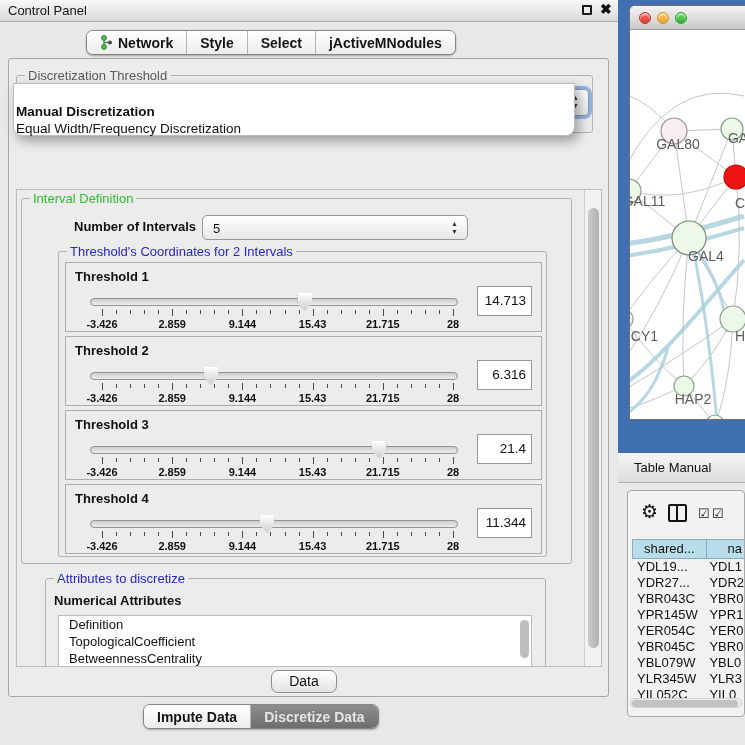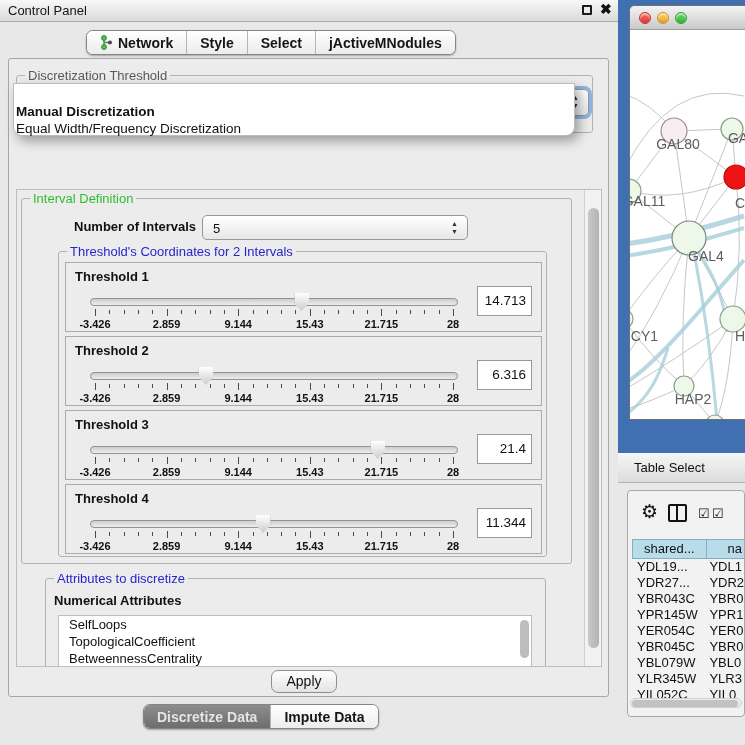--- a/index.html
+++ b/index.html
@@ -74,21 +74,21 @@
 
   .grp-thresh { left:36px; top:52px; width:489px; height:306px; }
   .grp-thresh > .grp-title { color:#2626cc; }
   .thr-stack { position:absolute; left:6px; top:10px; width:477px; }
   .thr-panel { position:relative; width:477px; height:70px; margin-bottom:4px;
     border:1px solid #ababab; background:#ececec; }
   .thr-title { position:absolute; left:9px; top:6px; font-size:13px; font-weight:bold; }
   .slider { position:absolute; left:24px; top:30px; width:368px; height:38px; }
   .track { position:absolute; left:0; right:0; top:5px; height:8px; border:1px solid #939393;
     border-radius:5px; background:linear-gradient(#cdcdcd,#ededed); }
-  .tickzone { position:absolute; left:5px; right:5px; top:0; height:38px;text-decoration:underline; }
+  .tickzone { position:absolute; left:12px; right:5px; top:0; height:38px;text-decoration:underline; }
   .tick { position:absolute; top:17px; width:1px; height:4px; background:#4a4a4a; }
   .tick.major { top:16px; height:7px; }
   .tick-label { position:absolute; top:25px; transform:translateX(-50%); font-size:11px;
     font-weight:bold; color:#111; white-space:nowrap; }
   .thumb { position:absolute; top:0; width:15px; height:18px; transform:translateX(-50%);
     background:linear-gradient(#ffffff,#cccccc);
     clip-path:polygon(0 0,100% 0,100% 55%,50% 100%,0 55%);
     filter:drop-shadow(0 0 1px #777); }
   .value-box { position:absolute; right:9px; top:23px; width:55px; height:30px; background:#fff;
     border:1px solid #989898; font-size:13.5px; text-align:right; line-height:28px; padding-right:5px; }
@@ -374,40 +374,40 @@
             </div>
           </div>
       </div>
     </div>
 
     <div class="grp grp-attr">
       <div class="grp-title">Attributes to discretize</div>
       <div class="attr-sub">Numerical Attributes</div>
       <div class="attr-list" id="attr-list">
         <div class="attr-scroll"></div>
-      <div class="attr-item">SelfLoops</div>
+      <div class="attr-item">Definition</div>
           <div class="attr-item">TopologicalCoefficient</div>
           <div class="attr-item">BetweennessCentrality</div>
         </div>
     </div>
 
     <div class="vscroll-track">
       <div class="vscroll-thumb"></div>
     </div>
   </div>
 
-  <div class="abs apply-btn">Apply</div>
+  <div class="abs apply-btn">Data</div>
 </div>
 
 <div class="abs tabstrip tabs-bottom" id="bottom-tabs">
+    <div class="tab">
+      <span>Impute Data</span>
+    </div>
     <div class="tab selected">
       <span>Discretize Data</span>
-    </div>
-    <div class="tab">
-      <span>Impute Data</span>
     </div>
   </div>
 
 <div class="abs right-bg"></div>
 
 <div class="abs net-window">
   <div class="net-titlebar">
     <div class="tl red"></div>
     <div class="tl yellow"></div>
     <div class="tl green"></div>
@@ -457,21 +457,21 @@
         <text x="76" y="231" fill="#5d5d5d" font-size="14" text-anchor="middle">GAL4</text>
         <text x="9" y="311" fill="#5d5d5d" font-size="14" text-anchor="middle">GCY1</text>
         <text x="110" y="311" fill="#5d5d5d" font-size="14" text-anchor="middle">H</text>
         <text x="63" y="374" fill="#5d5d5d" font-size="14" text-anchor="middle">HAP2</text>
         <text x="110" y="178" fill="#5d5d5d" font-size="14" text-anchor="middle">C</text>
       </svg>
   </div>
 </div>
 
 <div class="abs tp-bar">
-  <div class="tp-title">Table Select</div>
+  <div class="tp-title">Table Manual</div>
 </div>
 
 <div class="abs tp-panel">
   <div class="gear-icon">⚙</div>
   <div class="cols-icon"></div>
   <div class="cb-icon cb1">☑</div>
   <div class="cb-icon cb2">☑</div>
   <div class="tp-header">
     <div class="tp-hcell c1">shared...</div>
     <div class="tp-hcell c2">na</div>

